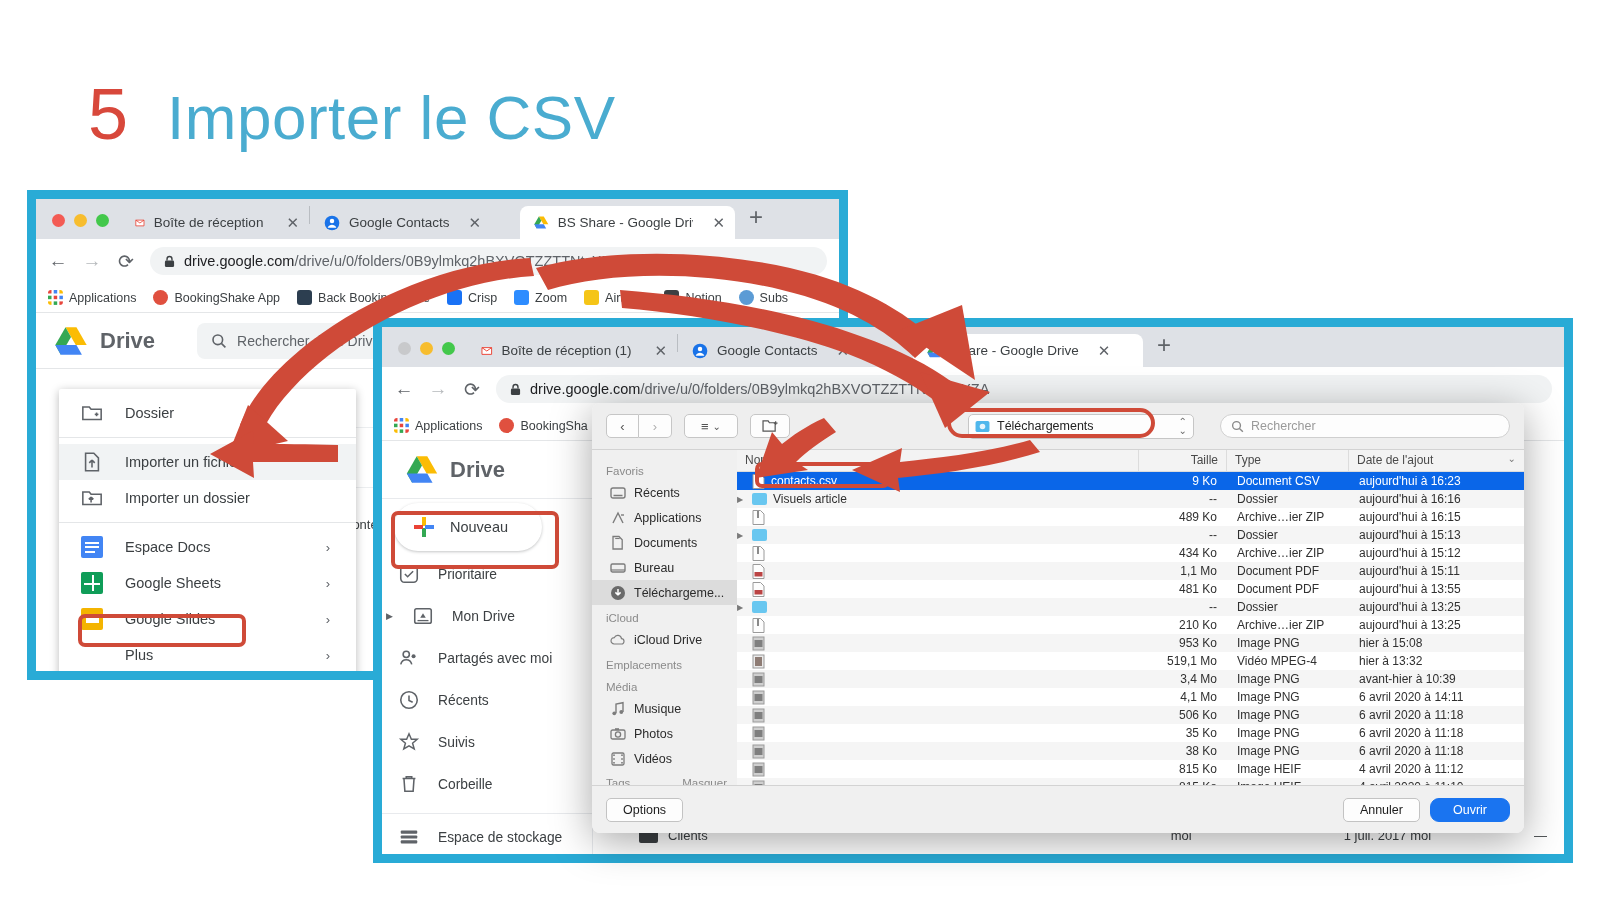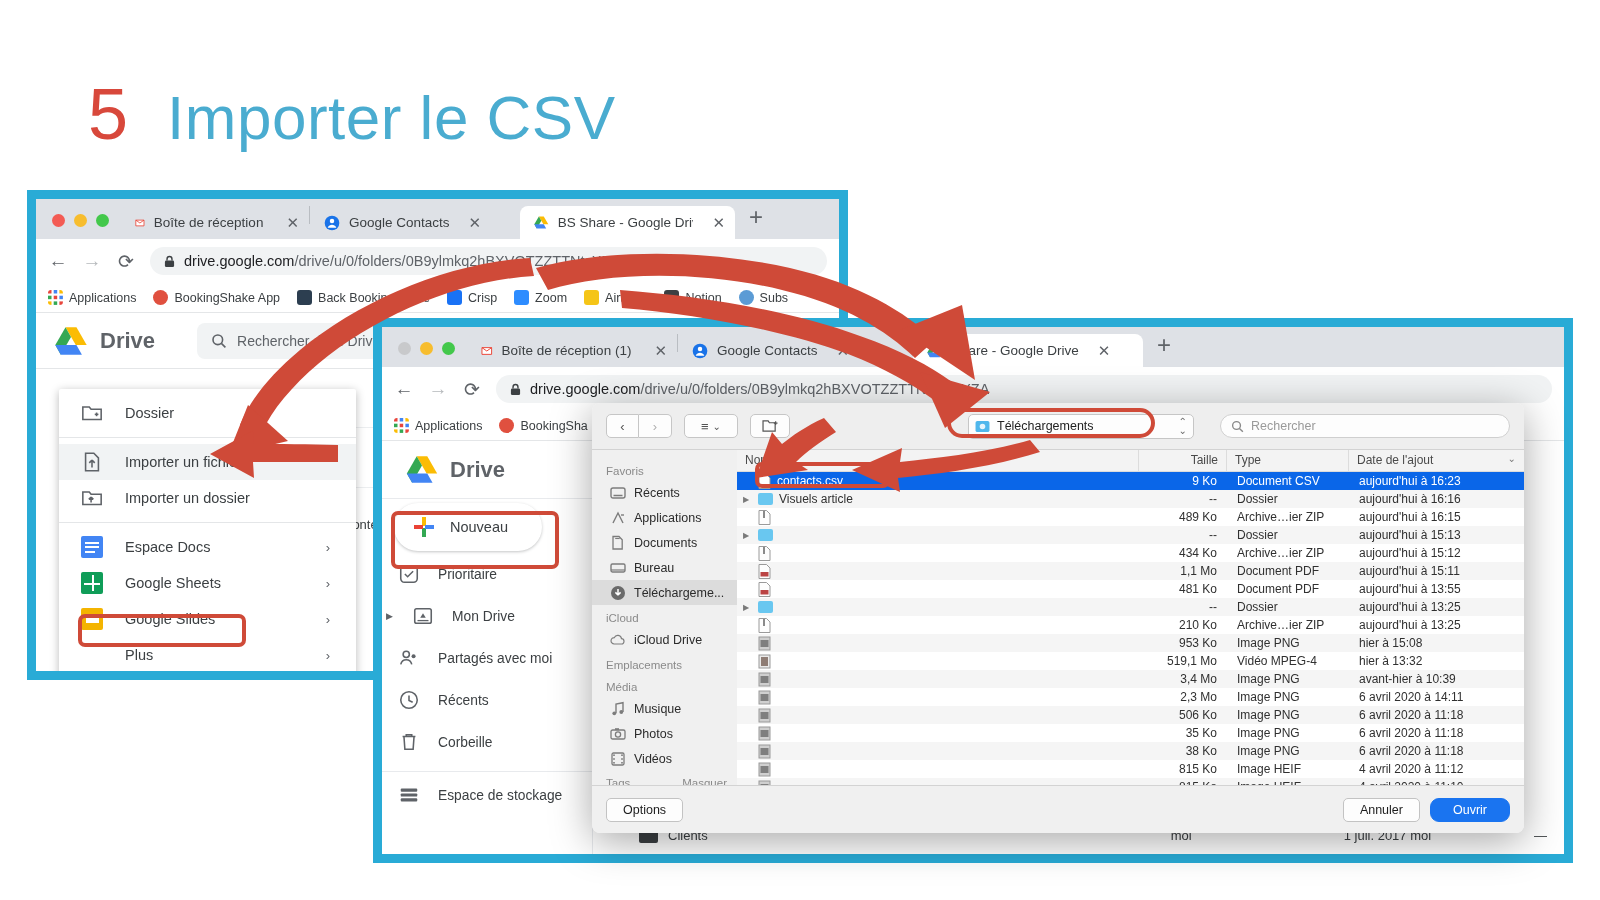--- a/index.html
+++ b/index.html
@@ -86,21 +86,21 @@
   .f-item { height:25px; display:flex; align-items:center; gap:8px; padding-left:18px; font-size:12.5px; color:#2b2b2b;
             white-space:nowrap; overflow:hidden; }
   .f-item.sel { background:#dcdcdc; }
   .f-item .ficon { width:16px; height:16px; flex:0 0 auto; }
   .f-list { flex:1; background:#fff; display:flex; flex-direction:column; min-width:0; }
   .f-hdr { height:22px; display:flex; background:#f3f3f3; border-bottom:1px solid #dcdcdc; font-size:12px; color:#4a4a4a; }
   .f-hdr div { padding:3px 8px; border-right:1px solid #dcdcdc; }
   .f-row { height:18px; display:flex; font-size:12px; color:#303030; align-items:center; }
   .f-row.alt { background:#f5f5f5; }
   .f-row.sel { background:#0a66e8; color:#fff; }
-  .c-name { flex:1; display:flex; align-items:center; gap:6px; padding-left:6px; min-width:0; overflow:hidden;}
+  .c-name { flex:1; display:flex; align-items:center; gap:6px; min-width:0; overflow:hidden;}
   .c-size { width:88px; text-align:right; padding-right:10px; }
   .c-type { width:122px; padding-left:10px; }
   .c-date { width:175px; padding-left:10px; }
   .tri { width:9px; font-size:8px; color:#7a7a7a; flex:0 0 auto;}
   .f-bot { height:48px; background:#f0f0f0; border-top:1px solid #d3d3d3; display:flex; align-items:center; padding:0 14px; }
   .btn { height:24px; border-radius:5px; border:1px solid #c3c3c3; background:#fdfdfd; font-size:12.5px; color:#1d1d1d;
          display:flex; align-items:center; justify-content:center; padding:0 16px; }
   .btn.primary { background:#1a74f0; border-color:#1a74f0; color:#fff; padding:0 22px; }
 
   
@@ -430,20 +430,26 @@
       </div>
       <div class="dnav">
         <svg class="di" viewBox="0 0 24 24">
           <circle cx="12" cy="12" r="9" fill="none" stroke="#5f6368" stroke-width="1.7"></circle>
           <path d="M12 7v5.5l4 2" fill="none" stroke="#5f6368" stroke-width="1.7"></path>
         </svg>
         <span>Récents</span>
       </div>
       <div class="dnav">
         <svg class="di" viewBox="0 0 24 24">
+          <path d="M12 3l2.6 6h6.3l-5 4.3 1.8 6.3L12 16.2 6.3 19.6l1.8-6.3-5-4.3h6.3z" fill="none" stroke="#5f6368" stroke-width="1.6"></path>
+        </svg>
+        <span>Suivis</span>
+      </div>
+      <div class="dnav">
+        <svg class="di" viewBox="0 0 24 24">
           <path d="M5 6h14M9 6V4h6v2M6.5 6l1 14h9l1-14" fill="none" stroke="#5f6368" stroke-width="1.7"></path>
         </svg>
         <span>Corbeille</span>
       </div>
       <div style="height:1px;background:#e8eaed;margin:10px 0 4px 0;"></div>
       <div class="dnav">
         <svg class="di" viewBox="0 0 24 24">
           <g fill="#5f6368">
               <rect x="3" y="5" width="18" height="3.4" rx="1"></rect>
               <rect x="3" y="10.3" width="18" height="3.4" rx="1"></rect>
@@ -779,21 +785,21 @@
             <div class="c-name">
               <span class="tri"></span>
               <span style="display:flex;">
                 <svg class="fi" viewBox="0 0 13 15">
                   <rect x="1" y="1" width="11" height="13" fill="#cfcfcf" stroke="#9a9a9a" stroke-width="1"></rect>
                   <rect x="2.5" y="4" width="8" height="7" fill="#7f7f7f"></rect>
                 </svg>
               </span>
               <span></span>
             </div>
-            <div class="c-size">2,3 Mo</div>
+            <div class="c-size">4,1 Mo</div>
             <div class="c-type">Image PNG</div>
             <div class="c-date">6 avril 2020 à 14:11</div>
           </div>
           <div class="f-row alt">
             <div class="c-name">
               <span class="tri"></span>
               <span style="display:flex;">
                 <svg class="fi" viewBox="0 0 13 15">
                   <rect x="1" y="1" width="11" height="13" fill="#cfcfcf" stroke="#9a9a9a" stroke-width="1"></rect>
                   <rect x="2.5" y="4" width="8" height="7" fill="#7f7f7f"></rect>

